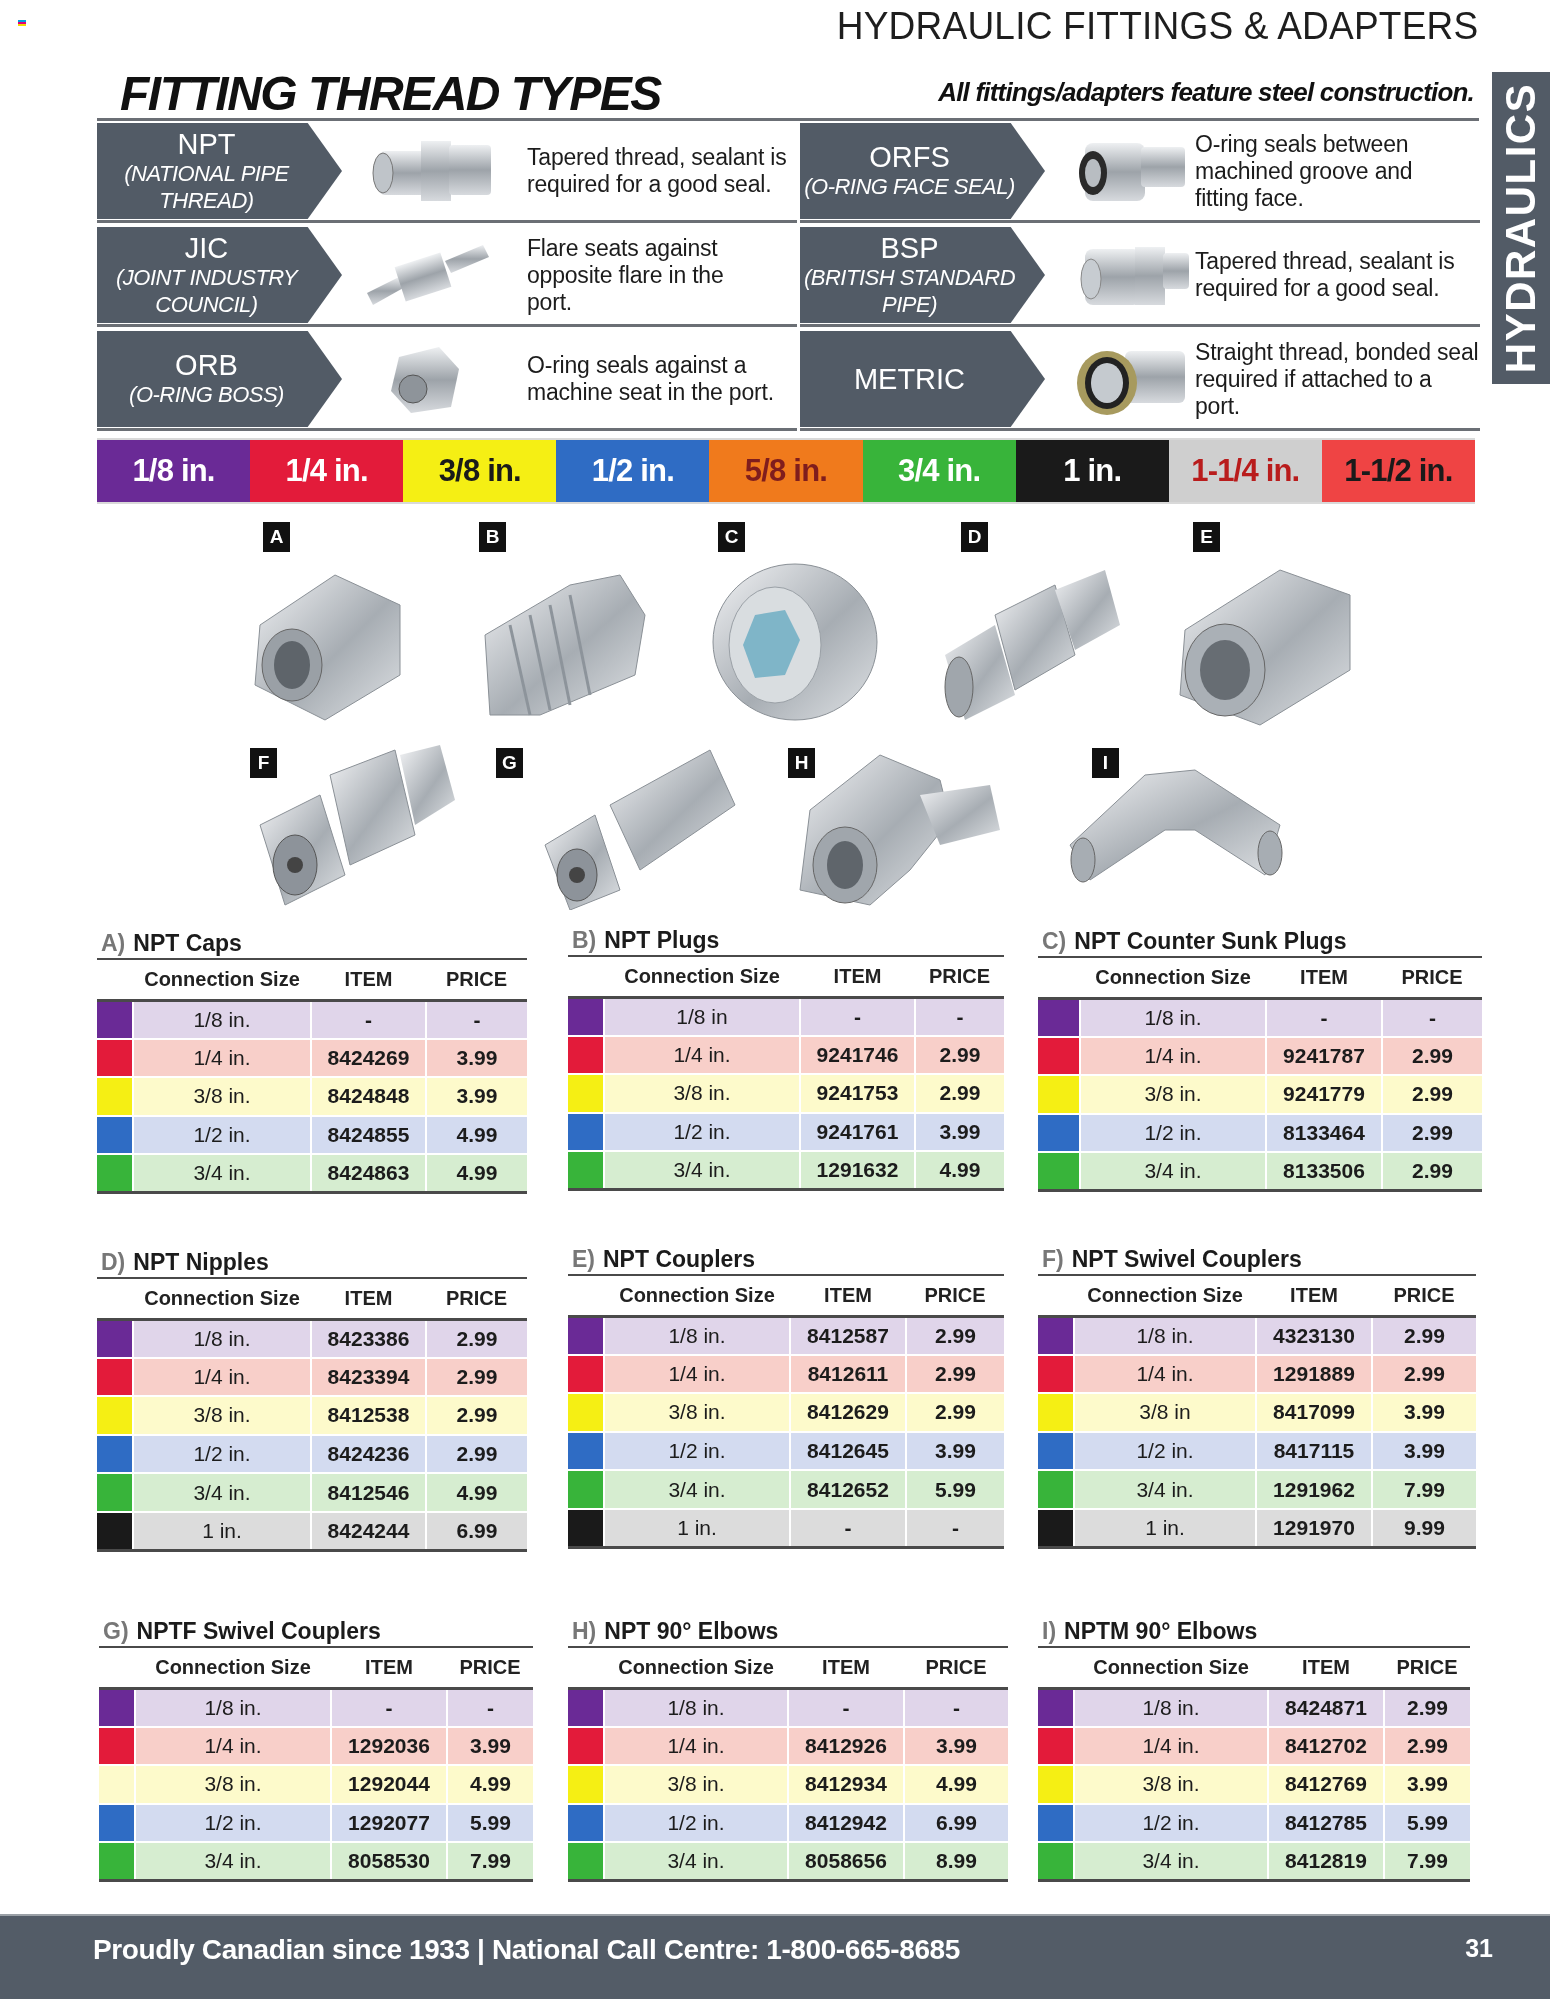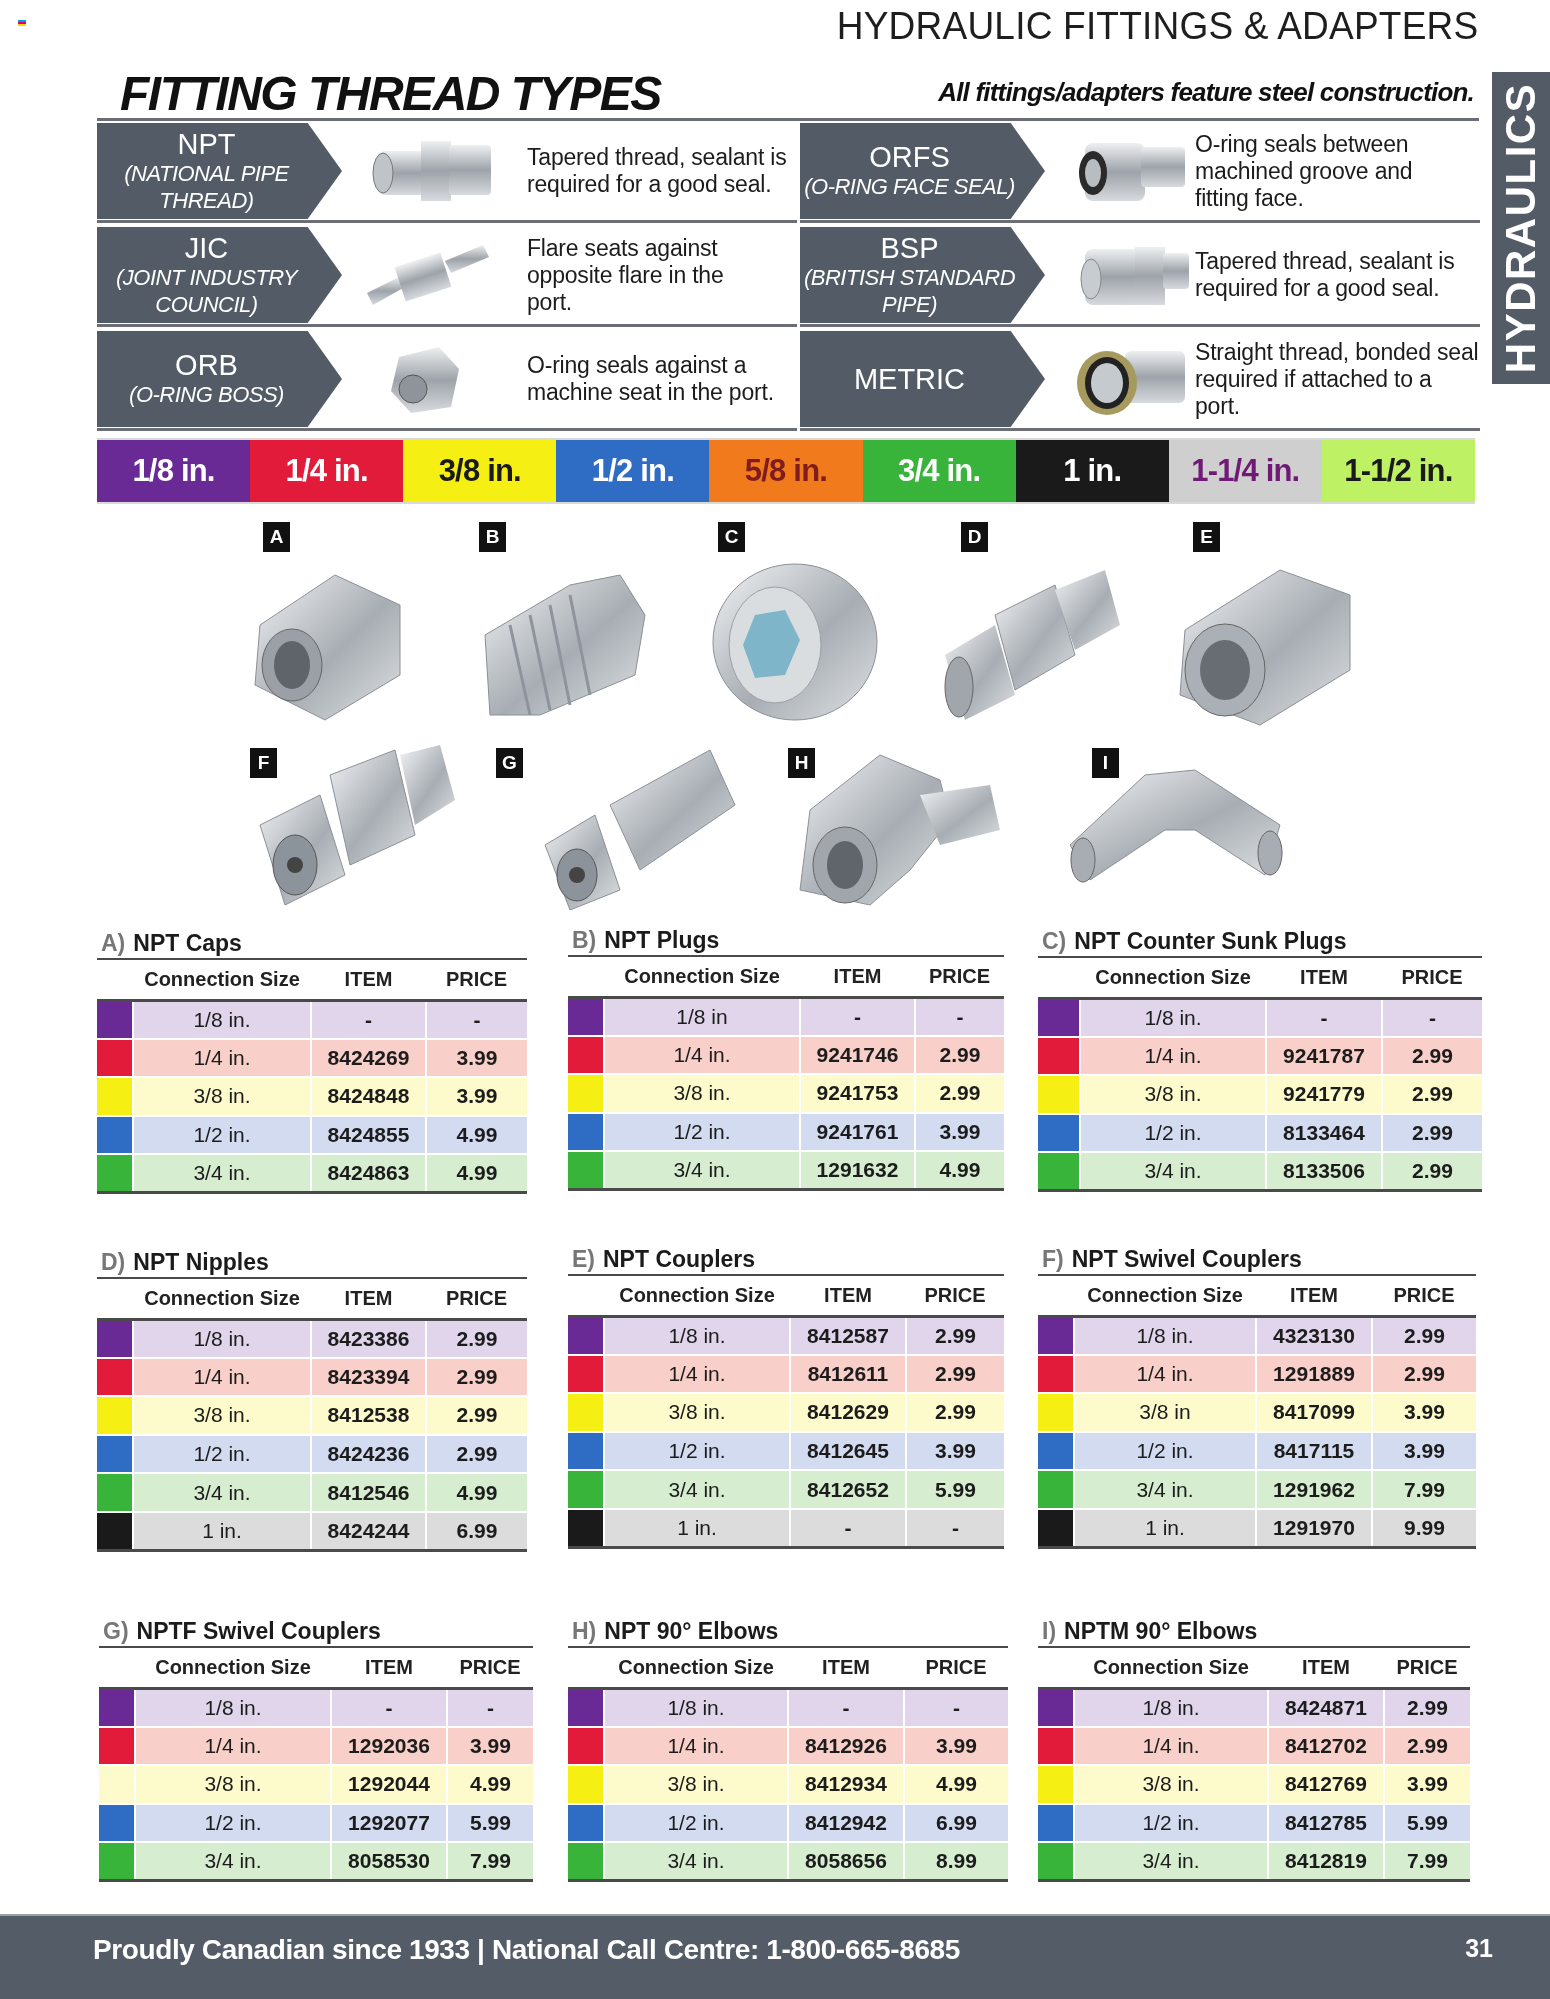--- a/index.html
+++ b/index.html
@@ -160,22 +160,22 @@
 </div>
 
 <div class="size-bar">
   <div class="size-chip" style="background:#6a2a96;color:#fff">1/8 in.</div>
   <div class="size-chip" style="background:#e31b3a;color:#fff">1/4 in.</div>
   <div class="size-chip" style="background:#f5ef14;color:#1a1a1a">3/8 in.</div>
   <div class="size-chip" style="background:#2f6cc4;color:#fff">1/2 in.</div>
   <div class="size-chip" style="background:#f07a1c;color:#7f1d1d">5/8 in.</div>
   <div class="size-chip" style="background:#38b43a;color:#fff">3/4 in.</div>
   <div class="size-chip" style="background:#1a1a1a;color:#fff">1 in.</div>
-  <div class="size-chip" style="background:#cfcfcf;color:#701a75">1-1/4 in.</div>
-  <div class="size-chip" style="background:#bef264;color:#1a1a1a">1-1/2 in.</div>
+  <div class="size-chip" style="background:#cfcfcf;color:#b91c1c">1-1/4 in.</div>
+  <div class="size-chip" style="background:#ef4444;color:#1a1a1a">1-1/2 in.</div>
 </div>
 
 <div class="photo-label" style="left:263px;top:522px">A</div>
 <div class="photo-label" style="left:479px;top:522px">B</div>
 <div class="photo-label" style="left:718px;top:522px">C</div>
 <div class="photo-label" style="left:961px;top:522px">D</div>
 <div class="photo-label" style="left:1193px;top:522px">E</div>
 <div class="photo-label" style="left:250px;top:748px">F</div>
 <div class="photo-label" style="left:496px;top:748px">G</div>
 <div class="photo-label" style="left:788px;top:748px">H</div>

